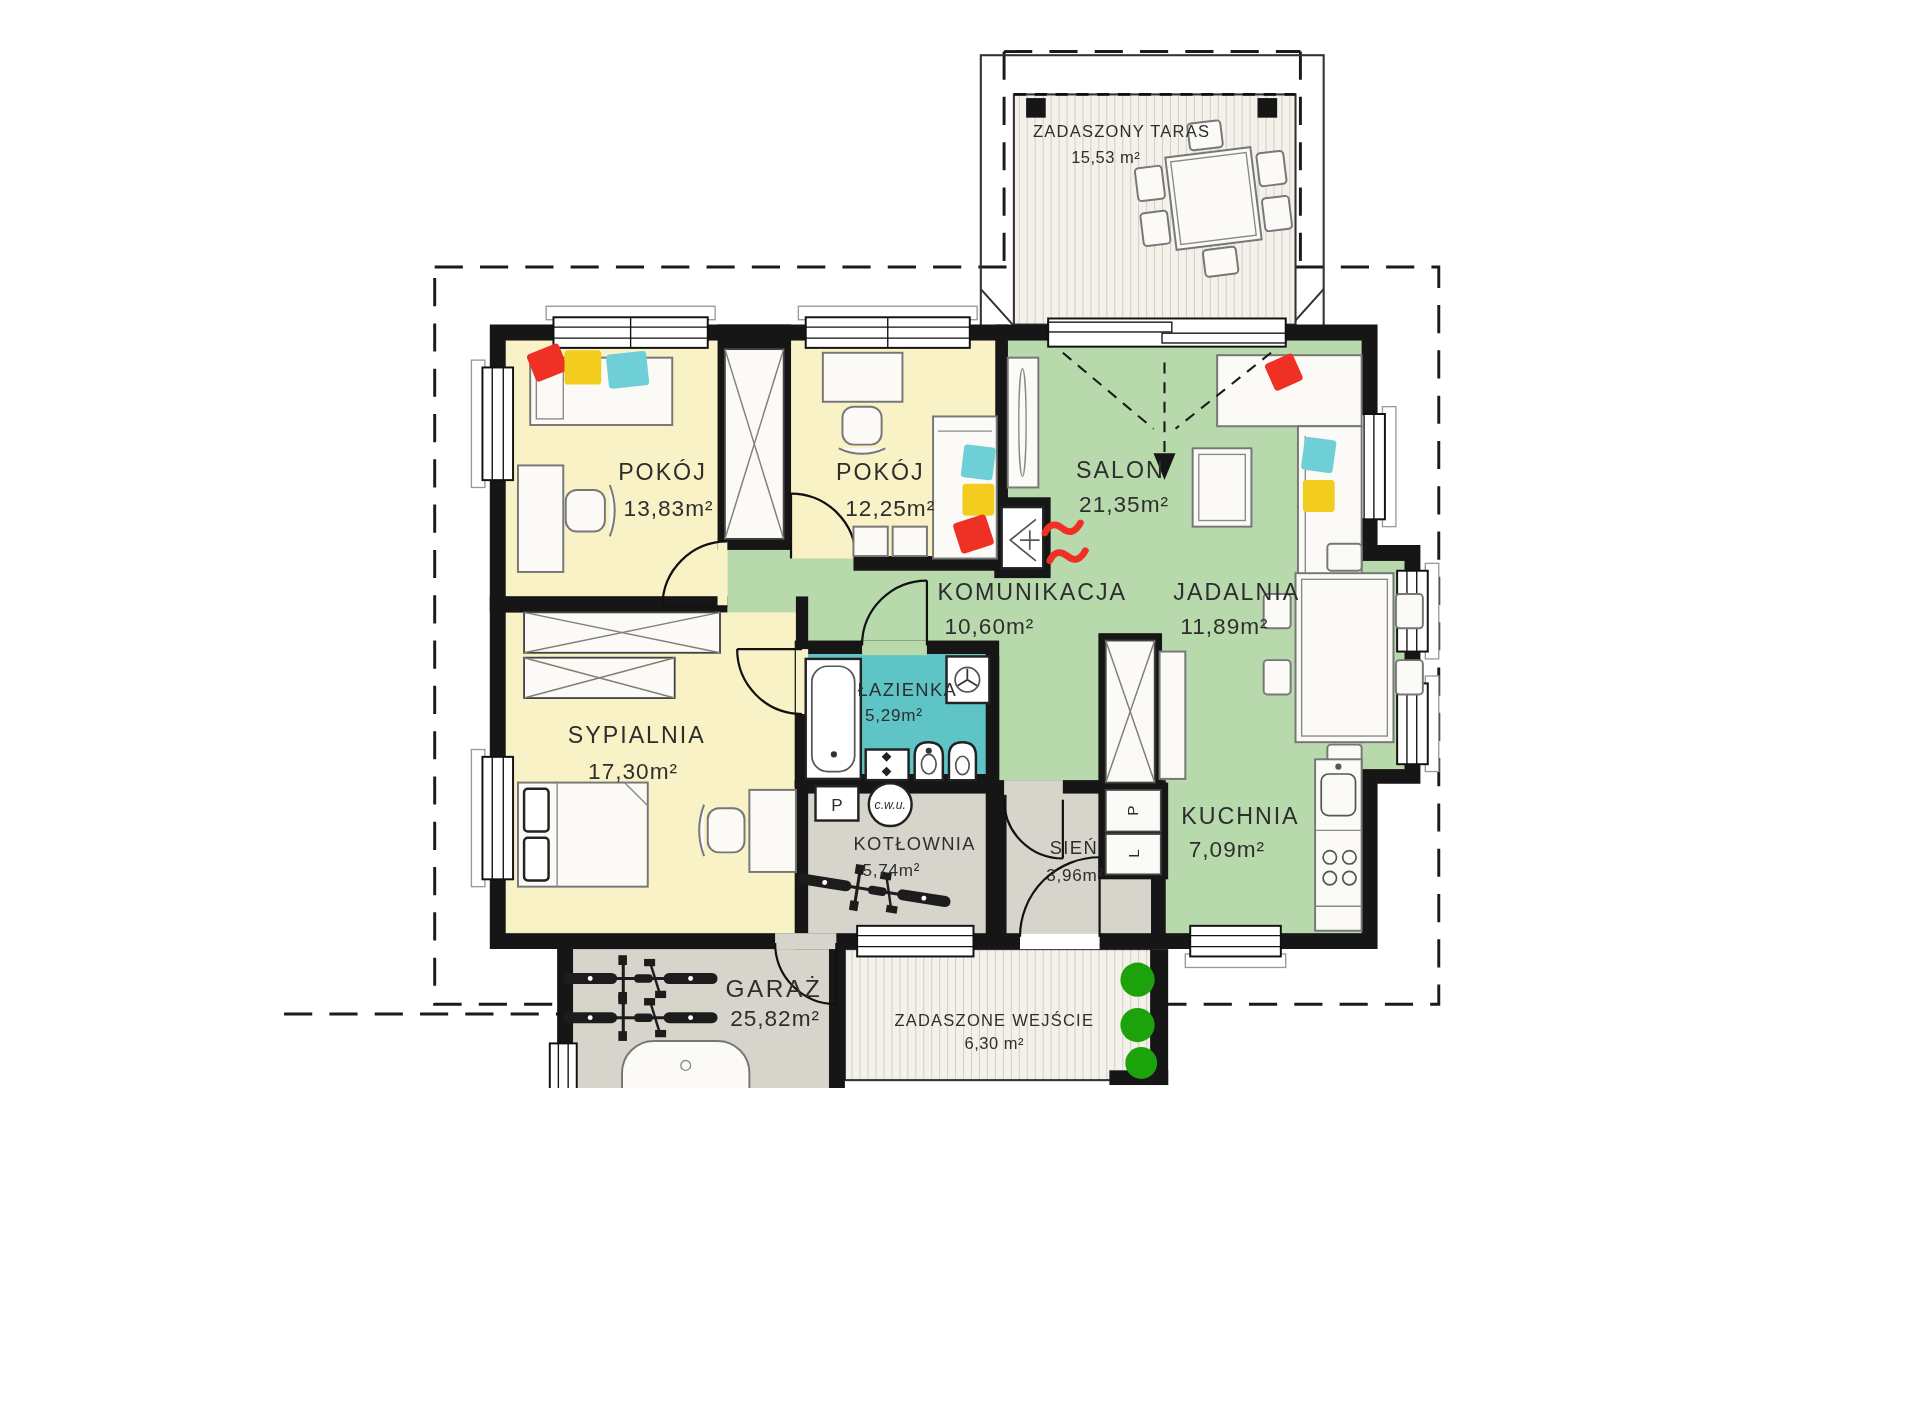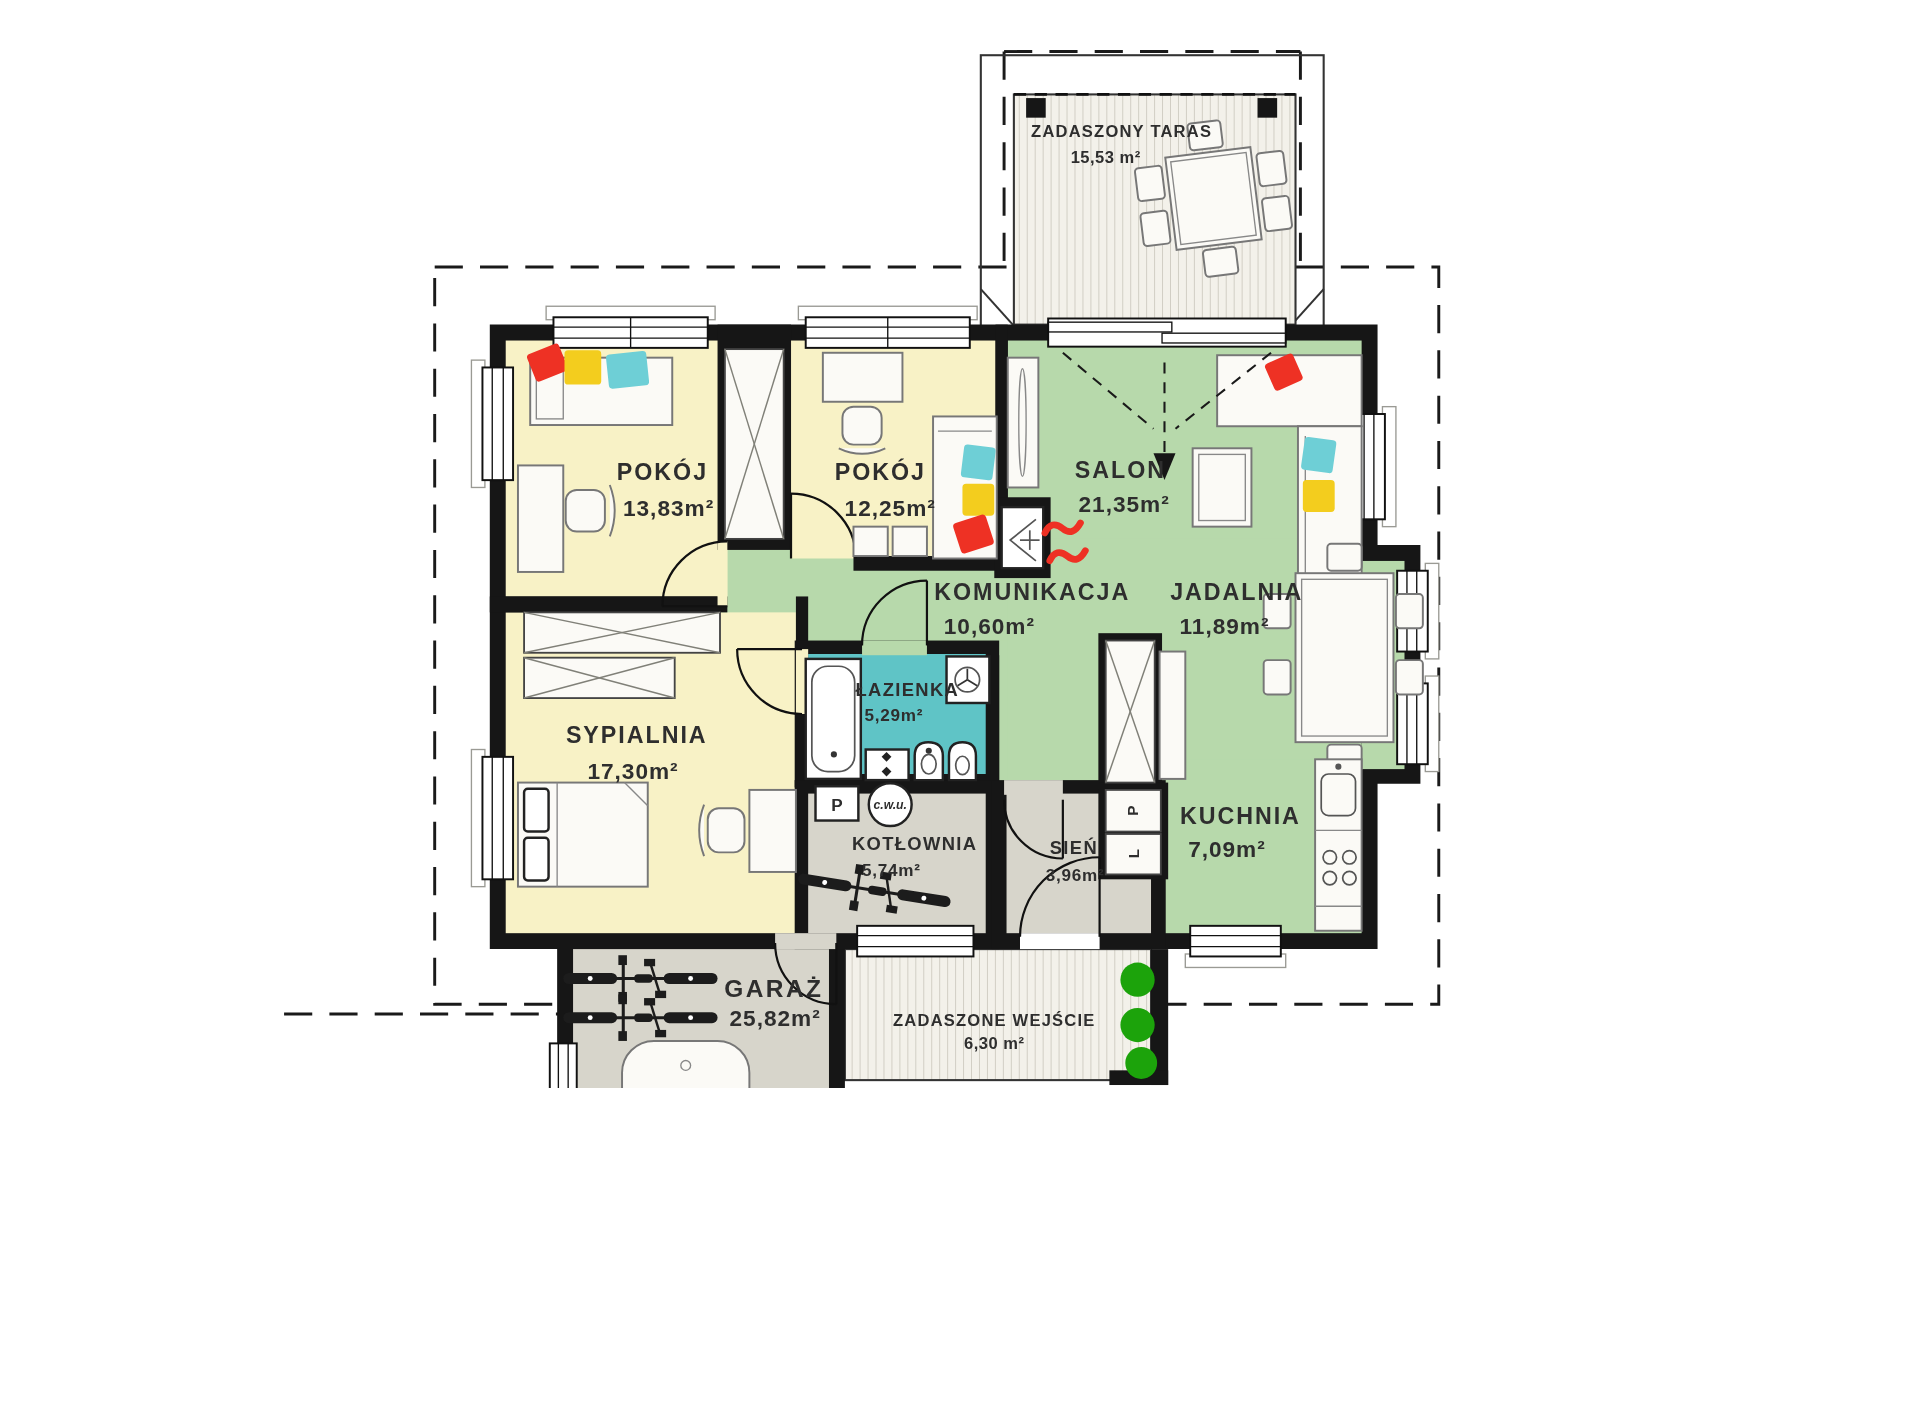--- a/index.html
+++ b/index.html
@@ -1,16 +1,16 @@
 <!DOCTYPE html>
 <html><head>
 <meta charset="utf-8">
 <style>
   html,body{margin:0;padding:0;background:#fff;}
-  .stage{width:1920px;height:1088px;background:#fff;overflow:hidden;font-weight:bold;}
+  .stage{width:1920px;height:1088px;background:#fff;overflow:hidden;}
   svg text{font-family:"Liberation Sans",sans-serif;fill:#2e2e2e;text-anchor:middle;}
   .rname{font-size:19px;letter-spacing:1.6px;}
   .rarea{font-size:18.5px;letter-spacing:.8px;}
   .sm{font-size:15px;letter-spacing:1.1px;}
   .sm2{font-size:14px;letter-spacing:.6px;}
   .tiny{font-size:13.5px;letter-spacing:1px;}
   .tiny2{font-size:13.5px;letter-spacing:.4px;}
   .big{font-size:20px;letter-spacing:2px;}
   .eq{font-size:14px;letter-spacing:0;}
   .eqi{font-size:10px;font-style:italic;letter-spacing:0;}

